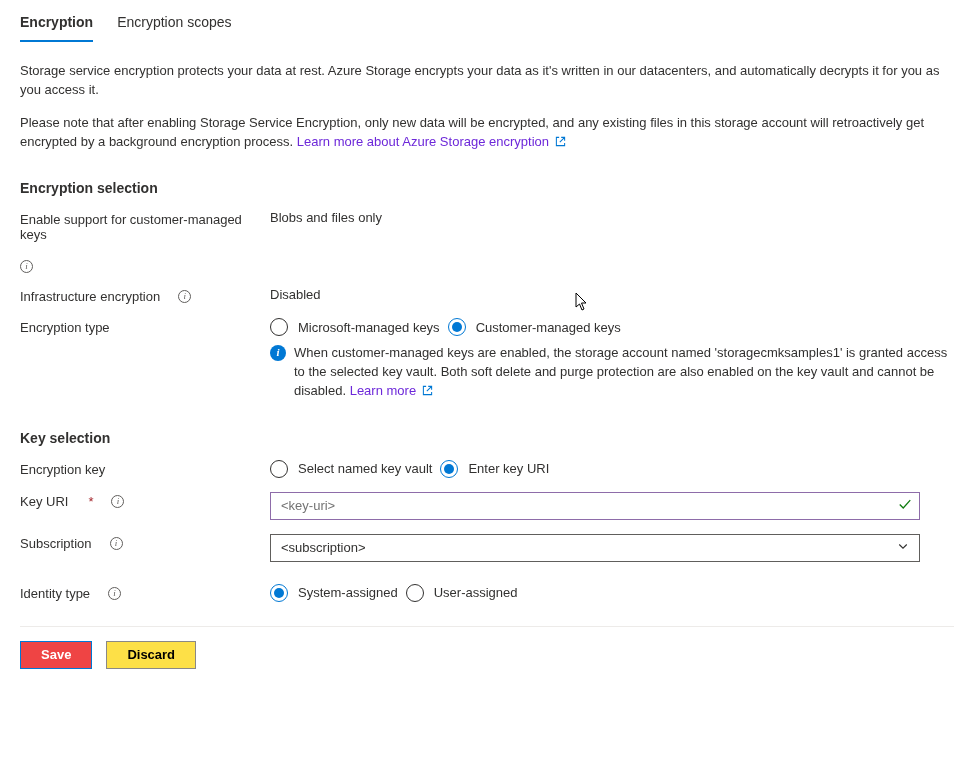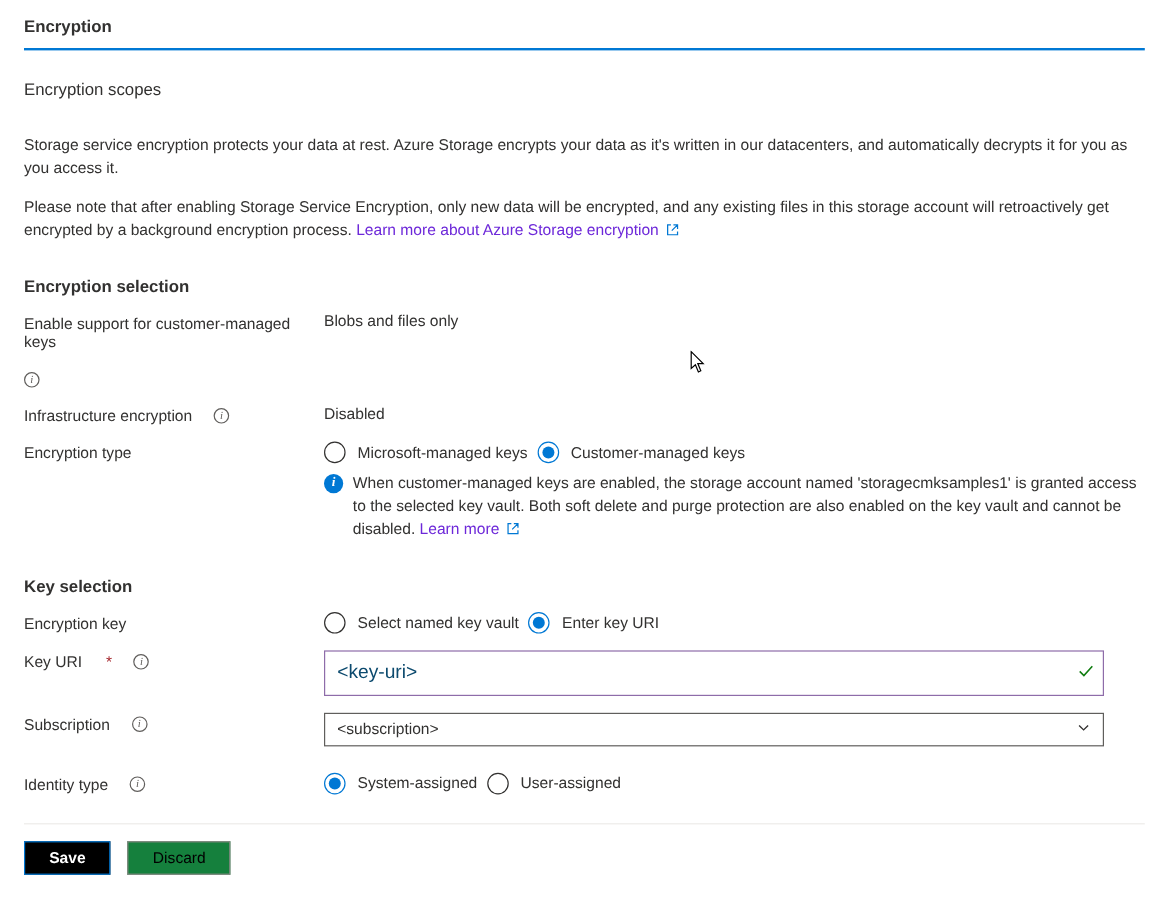--- a/index.html
+++ b/index.html
@@ -11,21 +11,20 @@
     color: #323130;
     background: #fff;
     width: 974px;
   }
   .tabs {
     display: flex;
     gap: 24px;
     border-bottom: none;
     padding-top: 14px;
     margin-bottom: 20px;
-    flex-direction: column;
   }
   .tab {
     padding: 0 0 10px 0;
     cursor: pointer;
     color: #323130;
     font-size: 14px;
   }
   .tab.active {
     color: #323130;
     font-weight: 600;
@@ -120,26 +119,26 @@
     font-size: 11px;
     font-weight: 700;
     flex-shrink: 0;
     margin-top: 1px;
     font-family: Georgia, serif;
     font-style: italic;
   }
   .text-input {
     width: 100%;
     max-width: 650px;
-    height: 38px;
+    height: 28px;
     border: 1px solid #8e6ca9;
     padding: 0 30px 0 10px;
-    font-size: 16px;
+    font-size: 13px;
     font-family: inherit;
-    color: #0c4a6e;
+    color: #737373;
     position: relative;
   }
   .input-wrap { position: relative; max-width: 650px; }
   .input-check {
     position: absolute;
     right: 8px; top: 50%;
     transform: translateY(-50%);
     color: #107c10;
   }
   .select-box {
@@ -161,25 +160,26 @@
     border-top: 1px solid #edebe9;
     margin: 24px 0 14px 0;
   }
   .footer-buttons { display: flex; gap: 14px; }
   .btn {
     height: 28px;
     padding: 0 20px;
     font-size: 13px;
     font-family: inherit;
     border: 1px solid #8a8886;
-    background: #15803d;
+    background: #fde047;
     cursor: pointer;
+    font-weight: bold;
   }
   .btn.primary {
-    background: #000000;
+    background: #ef4444;
     border-color: #0078d4;
     color: #fff;
     font-weight: 600;
   }
   .cursor {
     position: absolute;
     left: 575px;
     top: 292px;
     pointer-events: none;
   }

